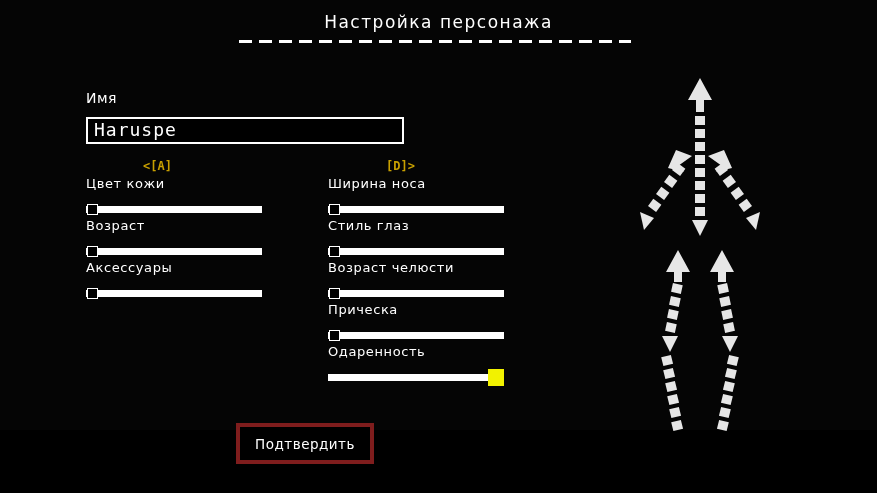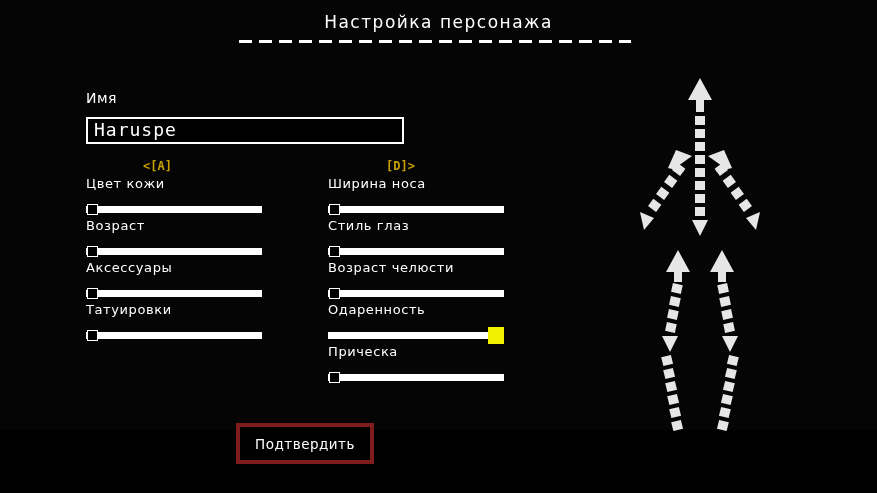--- a/index.html
+++ b/index.html
@@ -190,25 +190,20 @@
       <div class="slider-track"></div>
       <div class="slider-knob dark" style="left:1px;"></div>
     </div>
 
     <div class="slider-row">
       <div class="slider-label">Аксессуары</div>
       <div class="slider-track"></div>
       <div class="slider-knob dark" style="left:1px;"></div>
     </div>
 
-    <div class="slider-row">
-      <div class="slider-label">Татуировки</div>
-      <div class="slider-track"></div>
-      <div class="slider-knob dark" style="left:1px;"></div>
-    </div>
 
   </div>
 
   <div class="col right">
 
     <div class="slider-row">
       <div class="slider-label">Ширина  носа</div>
       <div class="slider-track"></div>
       <div class="slider-knob dark" style="left:1px;"></div>
     </div>
@@ -219,29 +214,29 @@
       <div class="slider-knob dark" style="left:1px;"></div>
     </div>
 
     <div class="slider-row">
       <div class="slider-label">Возраст  челюсти</div>
       <div class="slider-track"></div>
       <div class="slider-knob dark" style="left:1px;"></div>
     </div>
 
     <div class="slider-row">
+      <div class="slider-label">Прическа</div>
+      <div class="slider-track"></div>
+      <div class="slider-knob dark" style="left:1px;"></div>
+    </div>
+
+    <div class="slider-row">
       <div class="slider-label">Одаренность</div>
       <div class="slider-track"></div>
       <div class="slider-knob accent" style="left:160px;"></div>
-    </div>
-
-    <div class="slider-row">
-      <div class="slider-label">Прическа</div>
-      <div class="slider-track"></div>
-      <div class="slider-knob dark" style="left:1px;"></div>
     </div>
 
   </div>
 
   <button class="confirm-btn">Подтвердить</button>
 
   <div class="preview">
     <svg width="250" height="400" viewBox="0 0 250 400">
       <g fill="#e6e6e6" stroke="none">
 

